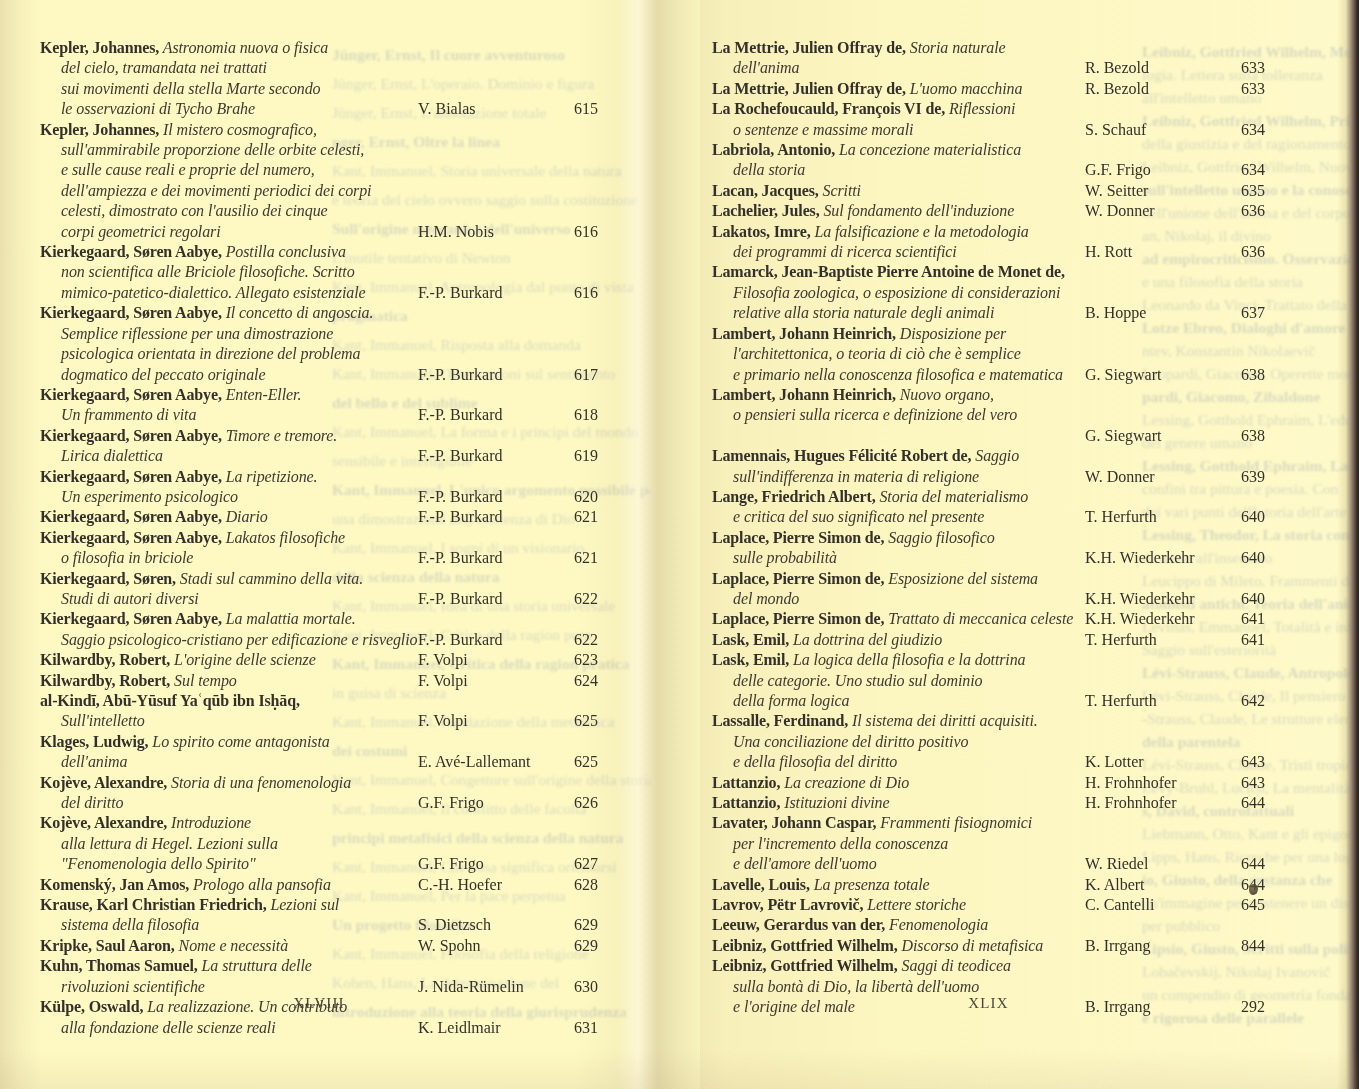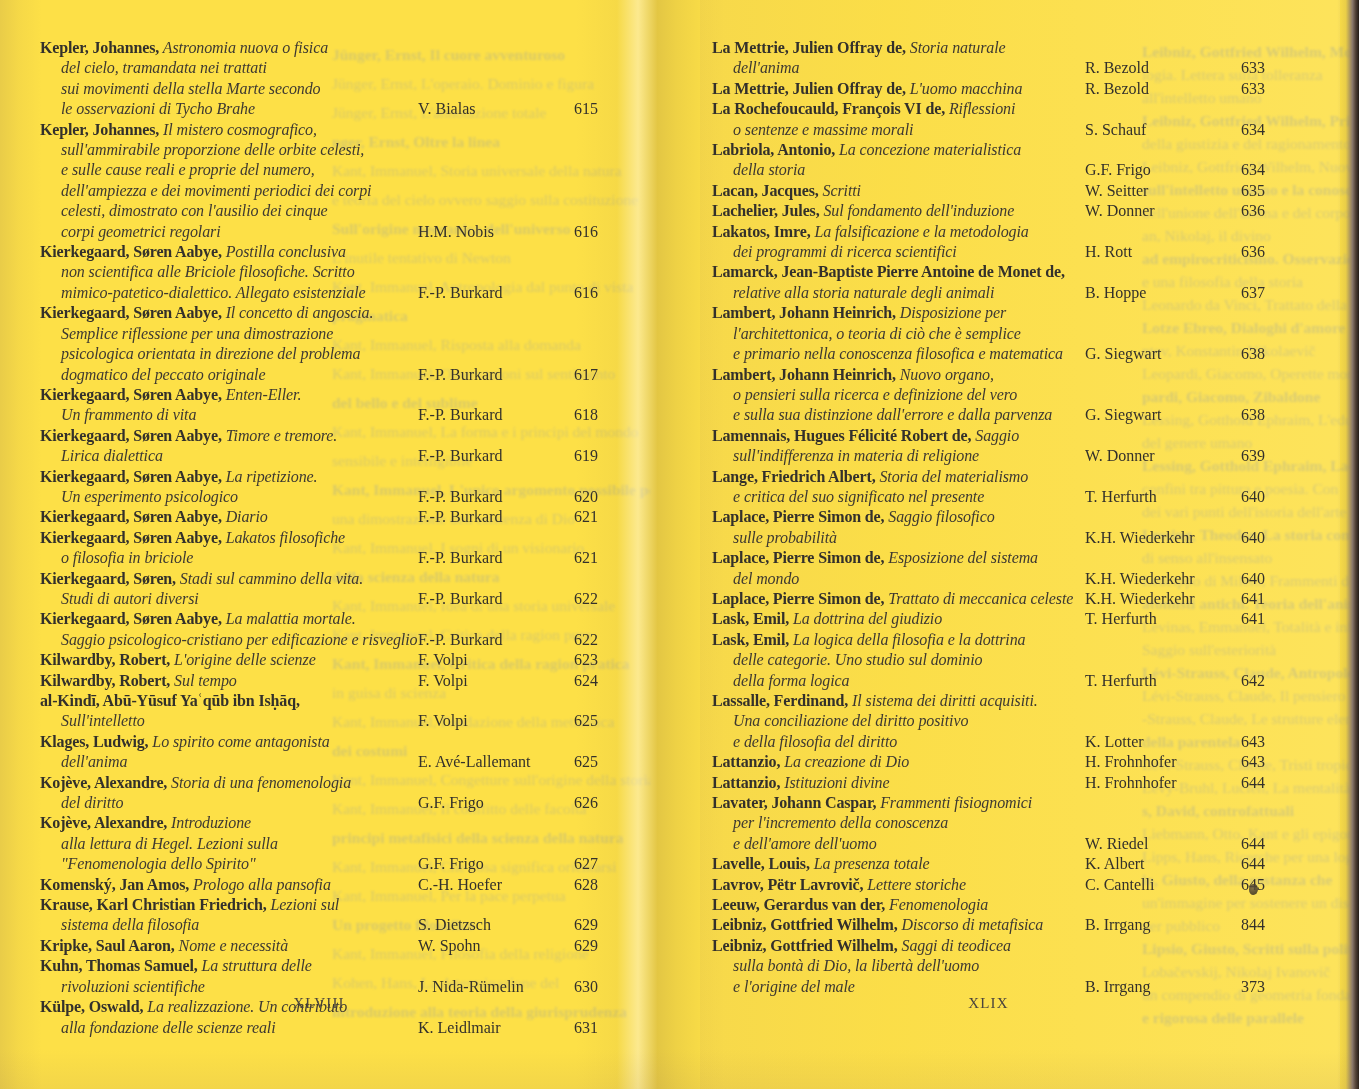--- a/index.html
+++ b/index.html
@@ -1,20 +1,20 @@
 <!DOCTYPE html>
 <html><head>
 <meta charset="utf-8">
 <style>
   html,body{margin:0;padding:0;background:#1f1a16;}
   #book{
     position:relative;
     width:1359px;height:1089px;
     overflow:hidden;
-    background:#fde047;
+    background:#fef9c3;
     font-family:"Liberation Serif","DejaVu Serif",serif;
     color:#36312a;
   }
   
   .shade{position:absolute;top:0;height:100%;pointer-events:none;}
   #left-edge-shade{left:0;width:42px;
     background:linear-gradient(90deg,rgba(142,112,78,.18) 0%,rgba(142,112,78,.07) 45%,rgba(142,112,78,0) 100%);}
   #gutter-shade{left:575px;width:150px;
     background:linear-gradient(90deg,
       rgba(120,92,60,0) 0%,
@@ -274,31 +274,32 @@
       </div>
       <div class="entry">
         <div class="line"><span class="author">Lachelier, Jules,</span><span class="title"> Sul fondamento dell'induzione</span><span class="sp"></span><span class="editor">W. Donner</span><span class="pagenum">636</span></div>
       </div>
       <div class="entry">
         <div class="line"><span class="author">Lakatos, Imre,</span><span class="title"> La falsificazione e la metodologia</span></div>
         <div class="line"><span class="title cont-indent">dei programmi di ricerca scientifici</span><span class="sp"></span><span class="editor">H. Rott</span><span class="pagenum">636</span></div>
       </div>
       <div class="entry">
         <div class="line"><span class="author">Lamarck, Jean-Baptiste Pierre Antoine de Monet de,</span></div>
+        <div class="line"><span class="title cont-indent">Filosofia zoologica, o esposizione di considerazioni</span></div>
         <div class="line"><span class="title cont-indent">relative alla storia naturale degli animali</span><span class="sp"></span><span class="editor">B. Hoppe</span><span class="pagenum">637</span></div>
       </div>
       <div class="entry">
         <div class="line"><span class="author">Lambert, Johann Heinrich,</span><span class="title"> Disposizione per</span></div>
         <div class="line"><span class="title cont-indent">l'architettonica, o teoria di ciò che è semplice</span></div>
         <div class="line"><span class="title cont-indent">e primario nella conoscenza filosofica e matematica</span><span class="sp"></span><span class="editor">G. Siegwart</span><span class="pagenum">638</span></div>
       </div>
       <div class="entry">
         <div class="line"><span class="author">Lambert, Johann Heinrich,</span><span class="title"> Nuovo organo,</span></div>
         <div class="line"><span class="title cont-indent">o pensieri sulla ricerca e definizione del vero</span></div>
-        <div class="line"><span class="title cont-indent">e sulla sua distinzione dall'errore e dalla parvenza</span><span class="sp"></span><span class="editor">G. Siegwart</span><span class="pagenum">638</span></div>
+        <div class="line"><span class="sp"></span><span class="editor">G. Siegwart</span><span class="pagenum">638</span></div>
       </div>
       <div class="entry">
         <div class="line"><span class="author">Lamennais, Hugues Félicité Robert de,</span><span class="title"> Saggio</span></div>
         <div class="line"><span class="title cont-indent">sull'indifferenza in materia di religione</span><span class="sp"></span><span class="editor">W. Donner</span><span class="pagenum">639</span></div>
       </div>
       <div class="entry">
         <div class="line"><span class="author">Lange, Friedrich Albert,</span><span class="title"> Storia del materialismo</span></div>
         <div class="line"><span class="title cont-indent">e critica del suo significato nel presente</span><span class="sp"></span><span class="editor">T. Herfurth</span><span class="pagenum">640</span></div>
       </div>
       <div class="entry">
@@ -344,21 +345,21 @@
       </div>
       <div class="entry">
         <div class="line"><span class="author">Leeuw, Gerardus van der,</span><span class="title"> Fenomenologia</span></div>
       </div>
       <div class="entry">
         <div class="line"><span class="author">Leibniz, Gottfried Wilhelm,</span><span class="title"> Discorso di metafisica</span><span class="sp"></span><span class="editor">B. Irrgang</span><span class="pagenum">844</span></div>
       </div>
       <div class="entry">
         <div class="line"><span class="author">Leibniz, Gottfried Wilhelm,</span><span class="title"> Saggi di teodicea</span></div>
         <div class="line"><span class="title cont-indent">sulla bontà di Dio, la libertà dell'uomo</span></div>
-        <div class="line"><span class="title cont-indent">e l'origine del male</span><span class="sp"></span><span class="editor">B. Irrgang</span><span class="pagenum">373</span></div>
+        <div class="line"><span class="title cont-indent">e l'origine del male</span><span class="sp"></span><span class="editor">B. Irrgang</span><span class="pagenum">292</span></div>
       </div>
     </div>
 
   <div class="folio" id="folio-left">XLVIII</div>
   <div class="folio" id="folio-right">XLIX</div>
 
   <div class="shade" id="gutter-shade"></div>
   <div class="shade" id="right-edge-shade"></div>
   <div class="shade" id="bottom-shade"></div>
   <div id="ink-spot"></div>

